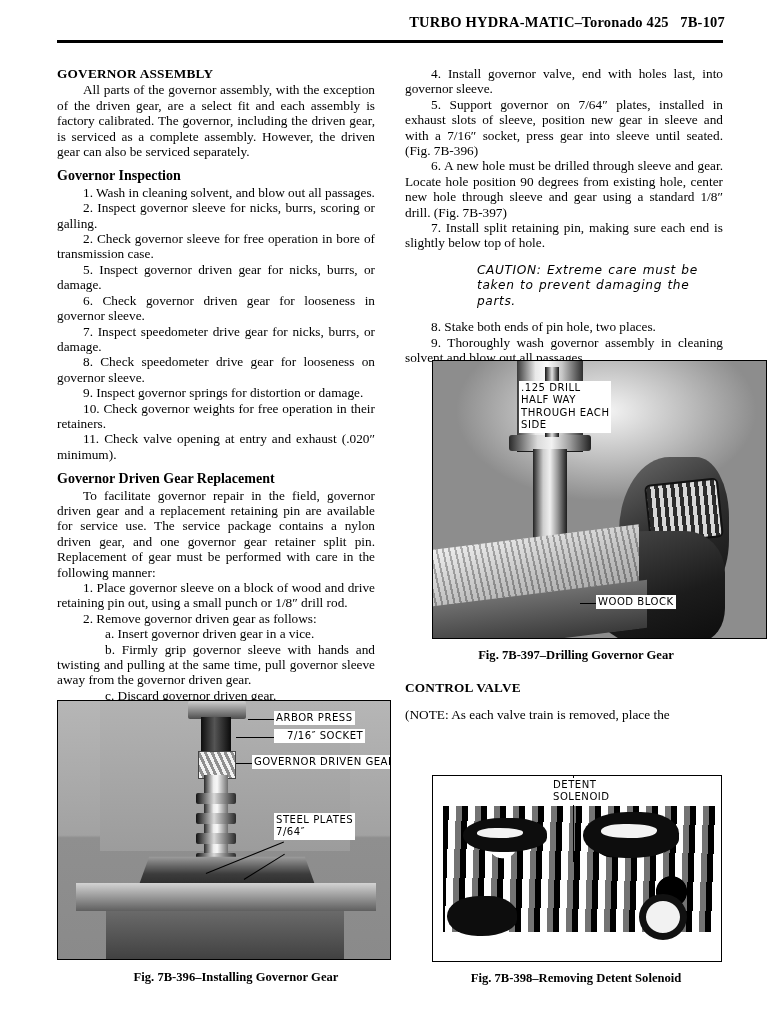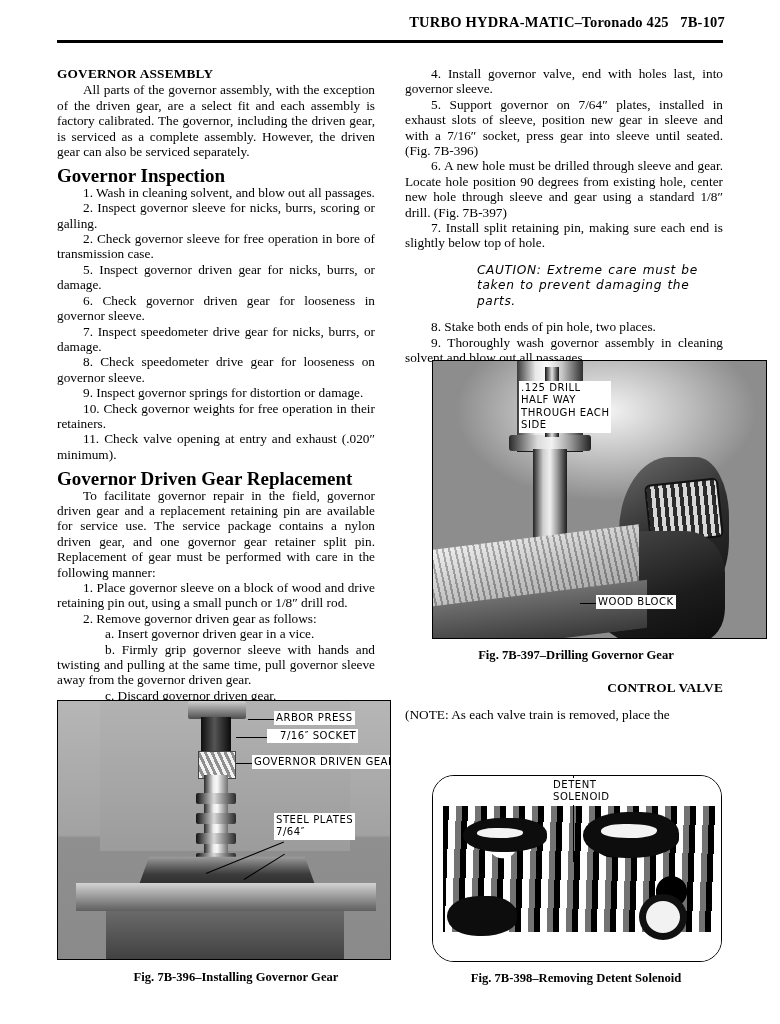--- a/index.html
+++ b/index.html
@@ -49,21 +49,21 @@
   .col-left { left: 57px; }
   .col-right { left: 405px; }
 
   h2.sec {
     font-size: 13.3px;
     font-weight: bold;
     margin: 0 0 1px 0;
     letter-spacing: 0.2px;
   }
   h3.sub {
-    font-size: 19px;
+    font-size: 14px;
     font-weight: bold;
     margin: 9px 0 1px 0;
   }
   p.para {
     margin: 0;
     text-indent: 26px;
   }
   p.item {
     margin: 0;
     text-indent: 26px;
@@ -309,21 +309,21 @@
     <p class="item">6. A new hole must be drilled through sleeve and gear. Locate hole position 90 degrees from existing hole, center new hole through sleeve and gear using a standard 1/8″ drill. (Fig. 7B-397)</p>
     <p class="item">7. Install split retaining pin, making sure each end is slightly below top of hole.</p>
 
     <p class="caution">CAUTION: Extreme care must be taken to prevent damaging the parts.</p>
 
     <p class="item">8. Stake both ends of pin hole, two places.</p>
     <p class="item">9. Thoroughly wash governor assembly in cleaning solvent and blow out all passages.</p>
   </div>
 
   <div style="position:absolute; left:405px; top:680px; width:318px; font-size:13.3px; line-height:15.4px;">
-    <h2 class="sec" style="margin-bottom:0;text-align:right;">CONTROL VALVE</h2>
+    <h2 class="sec" style="margin-bottom:0;">CONTROL VALVE</h2>
     <p class="flush" style="margin-top:12px; text-align:justify;">(NOTE: As each valve train is removed, place the</p>
   </div>
 
   <div class="figure" id="fig397">
     <div class="fig-frame" style="left:0; top:0; width:288px; height:277px;padding-left:45px;">
       <div class="photo">
         <div class="sleeve-body"></div>
         <div class="sleeve-collar"></div>
         <div class="drill-bit"></div>
         <div class="shaft"></div>
@@ -362,37 +362,37 @@
         <div class="plates"></div>
         <div class="bowl"></div>
         <div class="table-top"></div>
         <div class="table-leg"></div>
       </div>
 
       <div class="leader" style="left:190px; top:18px; width:26px;"></div>
       <div class="callout" style="left:216px; top:10px;">ARBOR PRESS</div>
 
       <div class="leader" style="left:178px; top:36px; width:38px;"></div>
-      <div class="callout" style="left:209px; top:28px;padding-left:13px;">7/16″ SOCKET</div>
+      <div class="callout" style="left:216px; top:28px;padding-left:13px;">7/16″ SOCKET</div>
 
       <div class="leader" style="left:178px; top:62px; width:16px;"></div>
       <div class="callout" style="left:194px; top:54px;">GOVERNOR DRIVEN GEAR</div>
 
       <div class="callout" style="left:216px; top:112px;">
         <div>STEEL PLATES</div>
         <div>7/64″</div>
       </div>
       <div class="leader" style="left:148px; top:172px; width:84px; transform:rotate(-22deg); transform-origin:left center;"></div>
       <div class="leader" style="left:186px; top:178px; width:48px; transform:rotate(-32deg); transform-origin:left center;"></div>
     </div>
     <div class="fig-caption" style="left:13px; top:270px; width:332px;">Fig. 7B-396–Installing Governor Gear</div>
   </div>
 
   <div class="figure" id="fig398">
-    <div class="fig-frame" style="left:0; top:0; width:288px; height:185px;border-radius:22px;">
+    <div class="fig-frame" style="left:0; top:0; width:288px; height:185px;">
       <div class="photo">
         <div class="valve-body"></div>
         <div class="valve-blob" style="left:150px; top:36px; width:96px; height:46px;"></div>
         <div class="valve-blob" style="left:30px; top:42px; width:84px; height:34px;"></div>
         <div class="valve-light" style="left:168px; top:48px; width:56px; height:14px;"></div>
         <div class="valve-light" style="left:44px; top:52px; width:46px; height:10px;"></div>
         <div class="valve-blob" style="left:206px; top:118px; width:34px; height:32px; border-radius:50%; background:#f2f2f2; border:7px solid #111;"></div>
         <div class="valve-blob" style="left:14px; top:120px; width:70px; height:40px;"></div>
       </div>
       <div class="solenoid-leader" style="left:140px; top:0px; height:86px;"></div>

